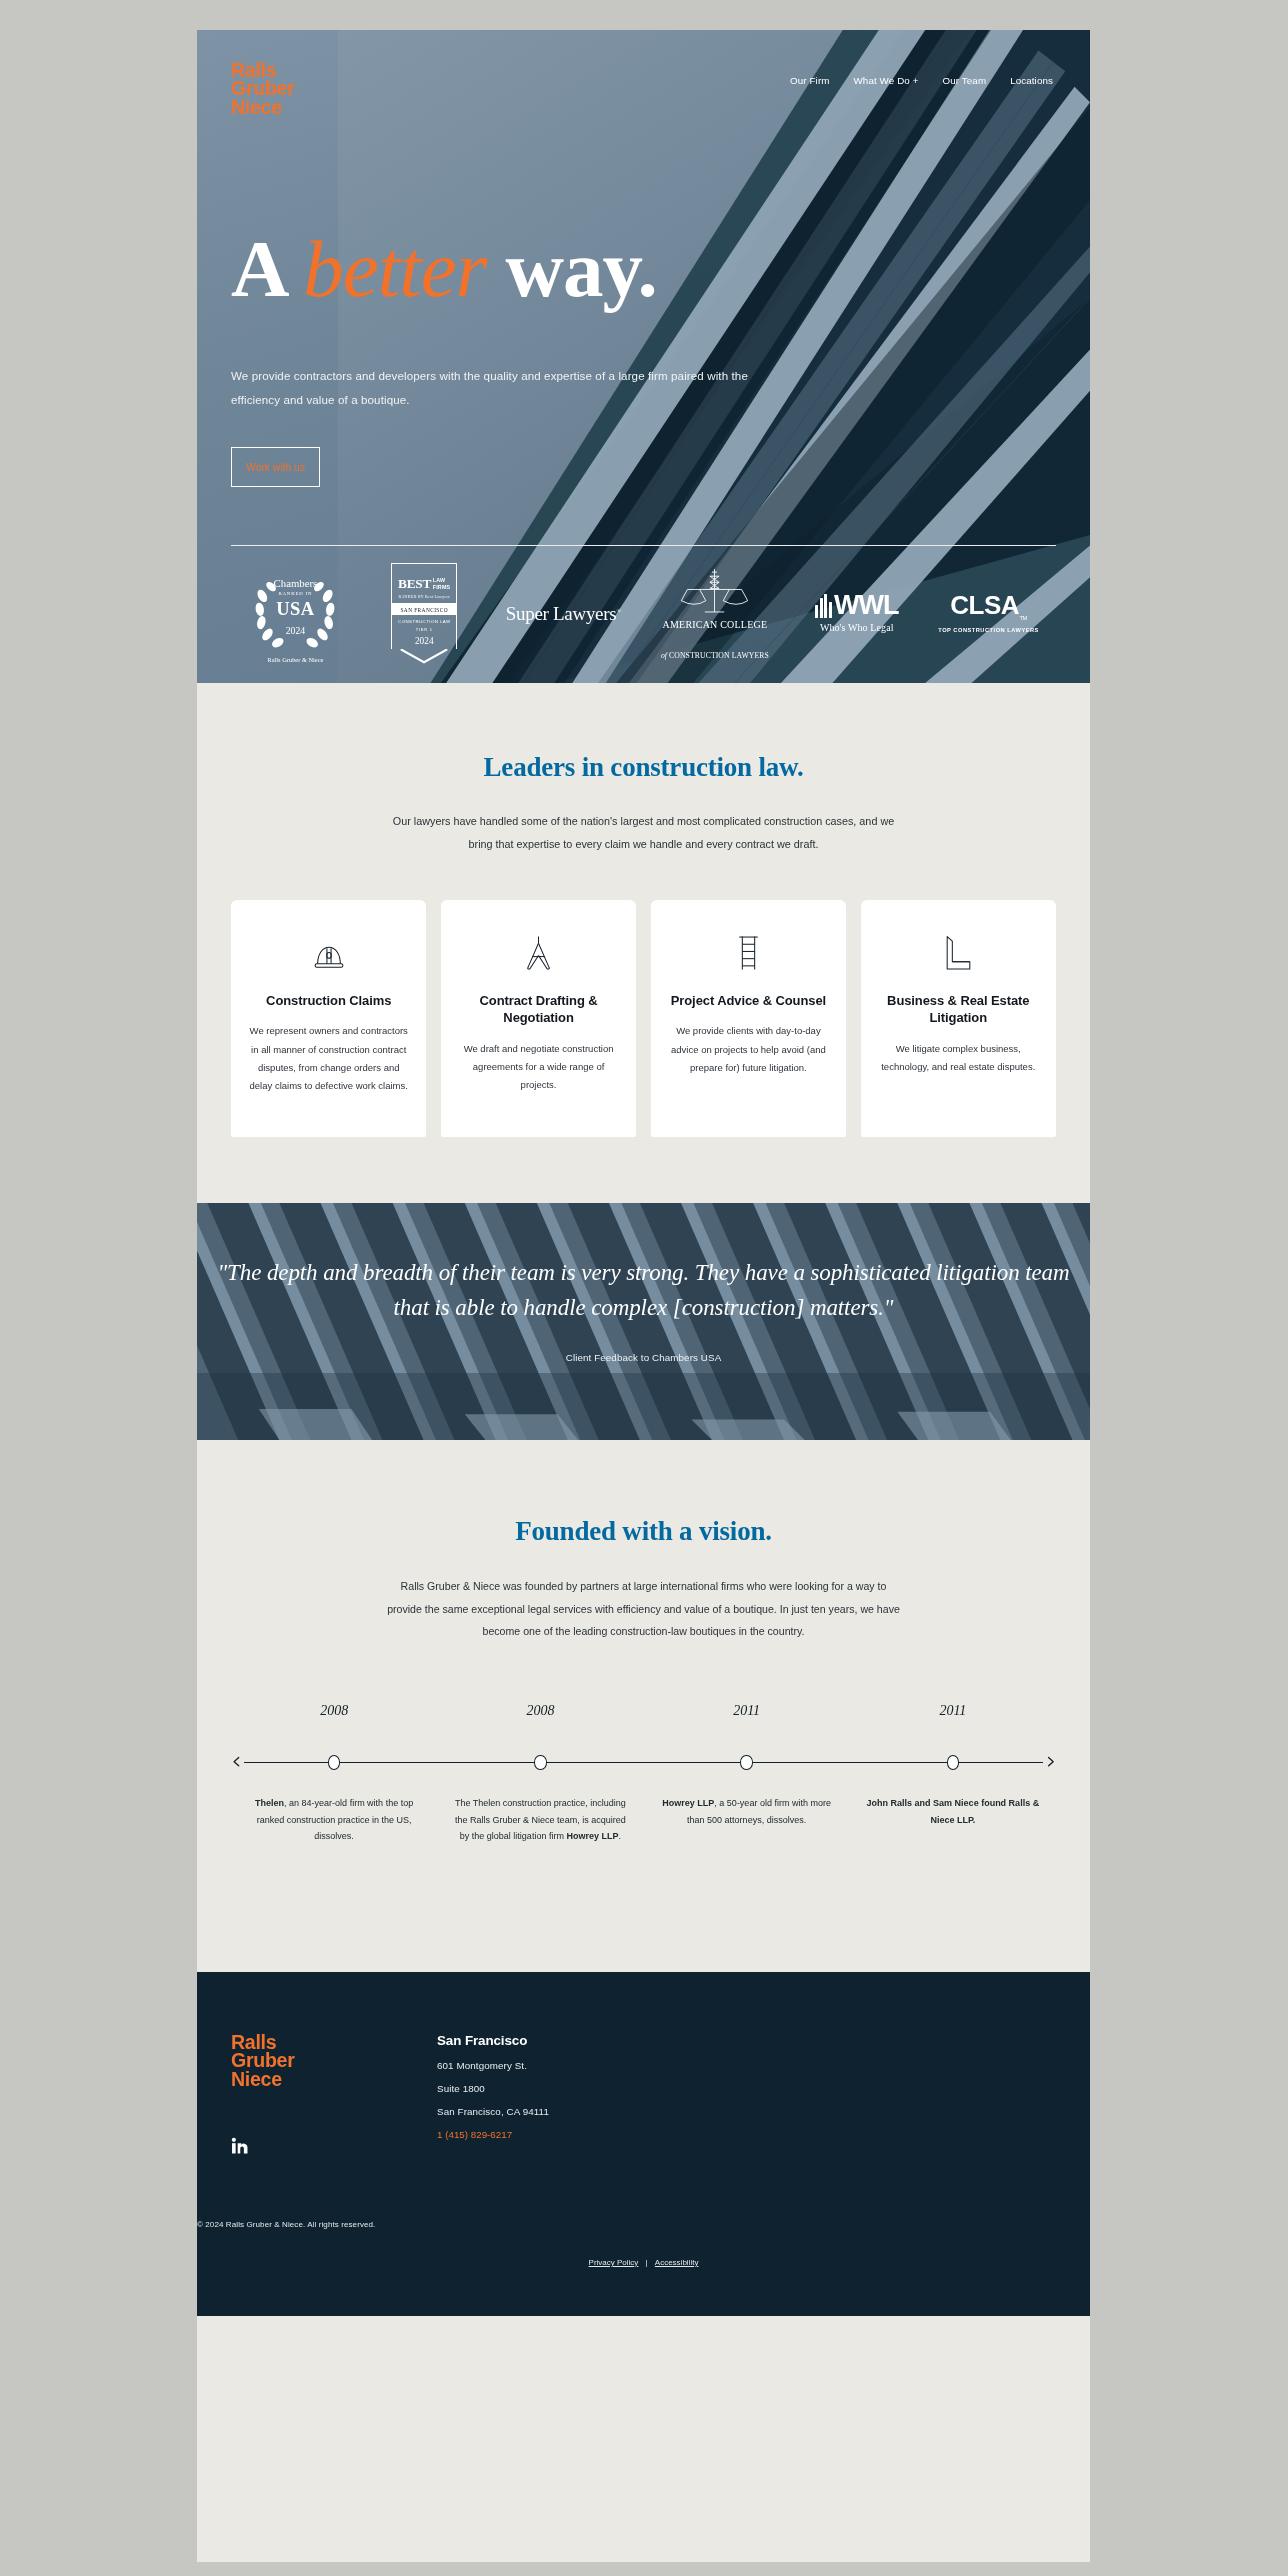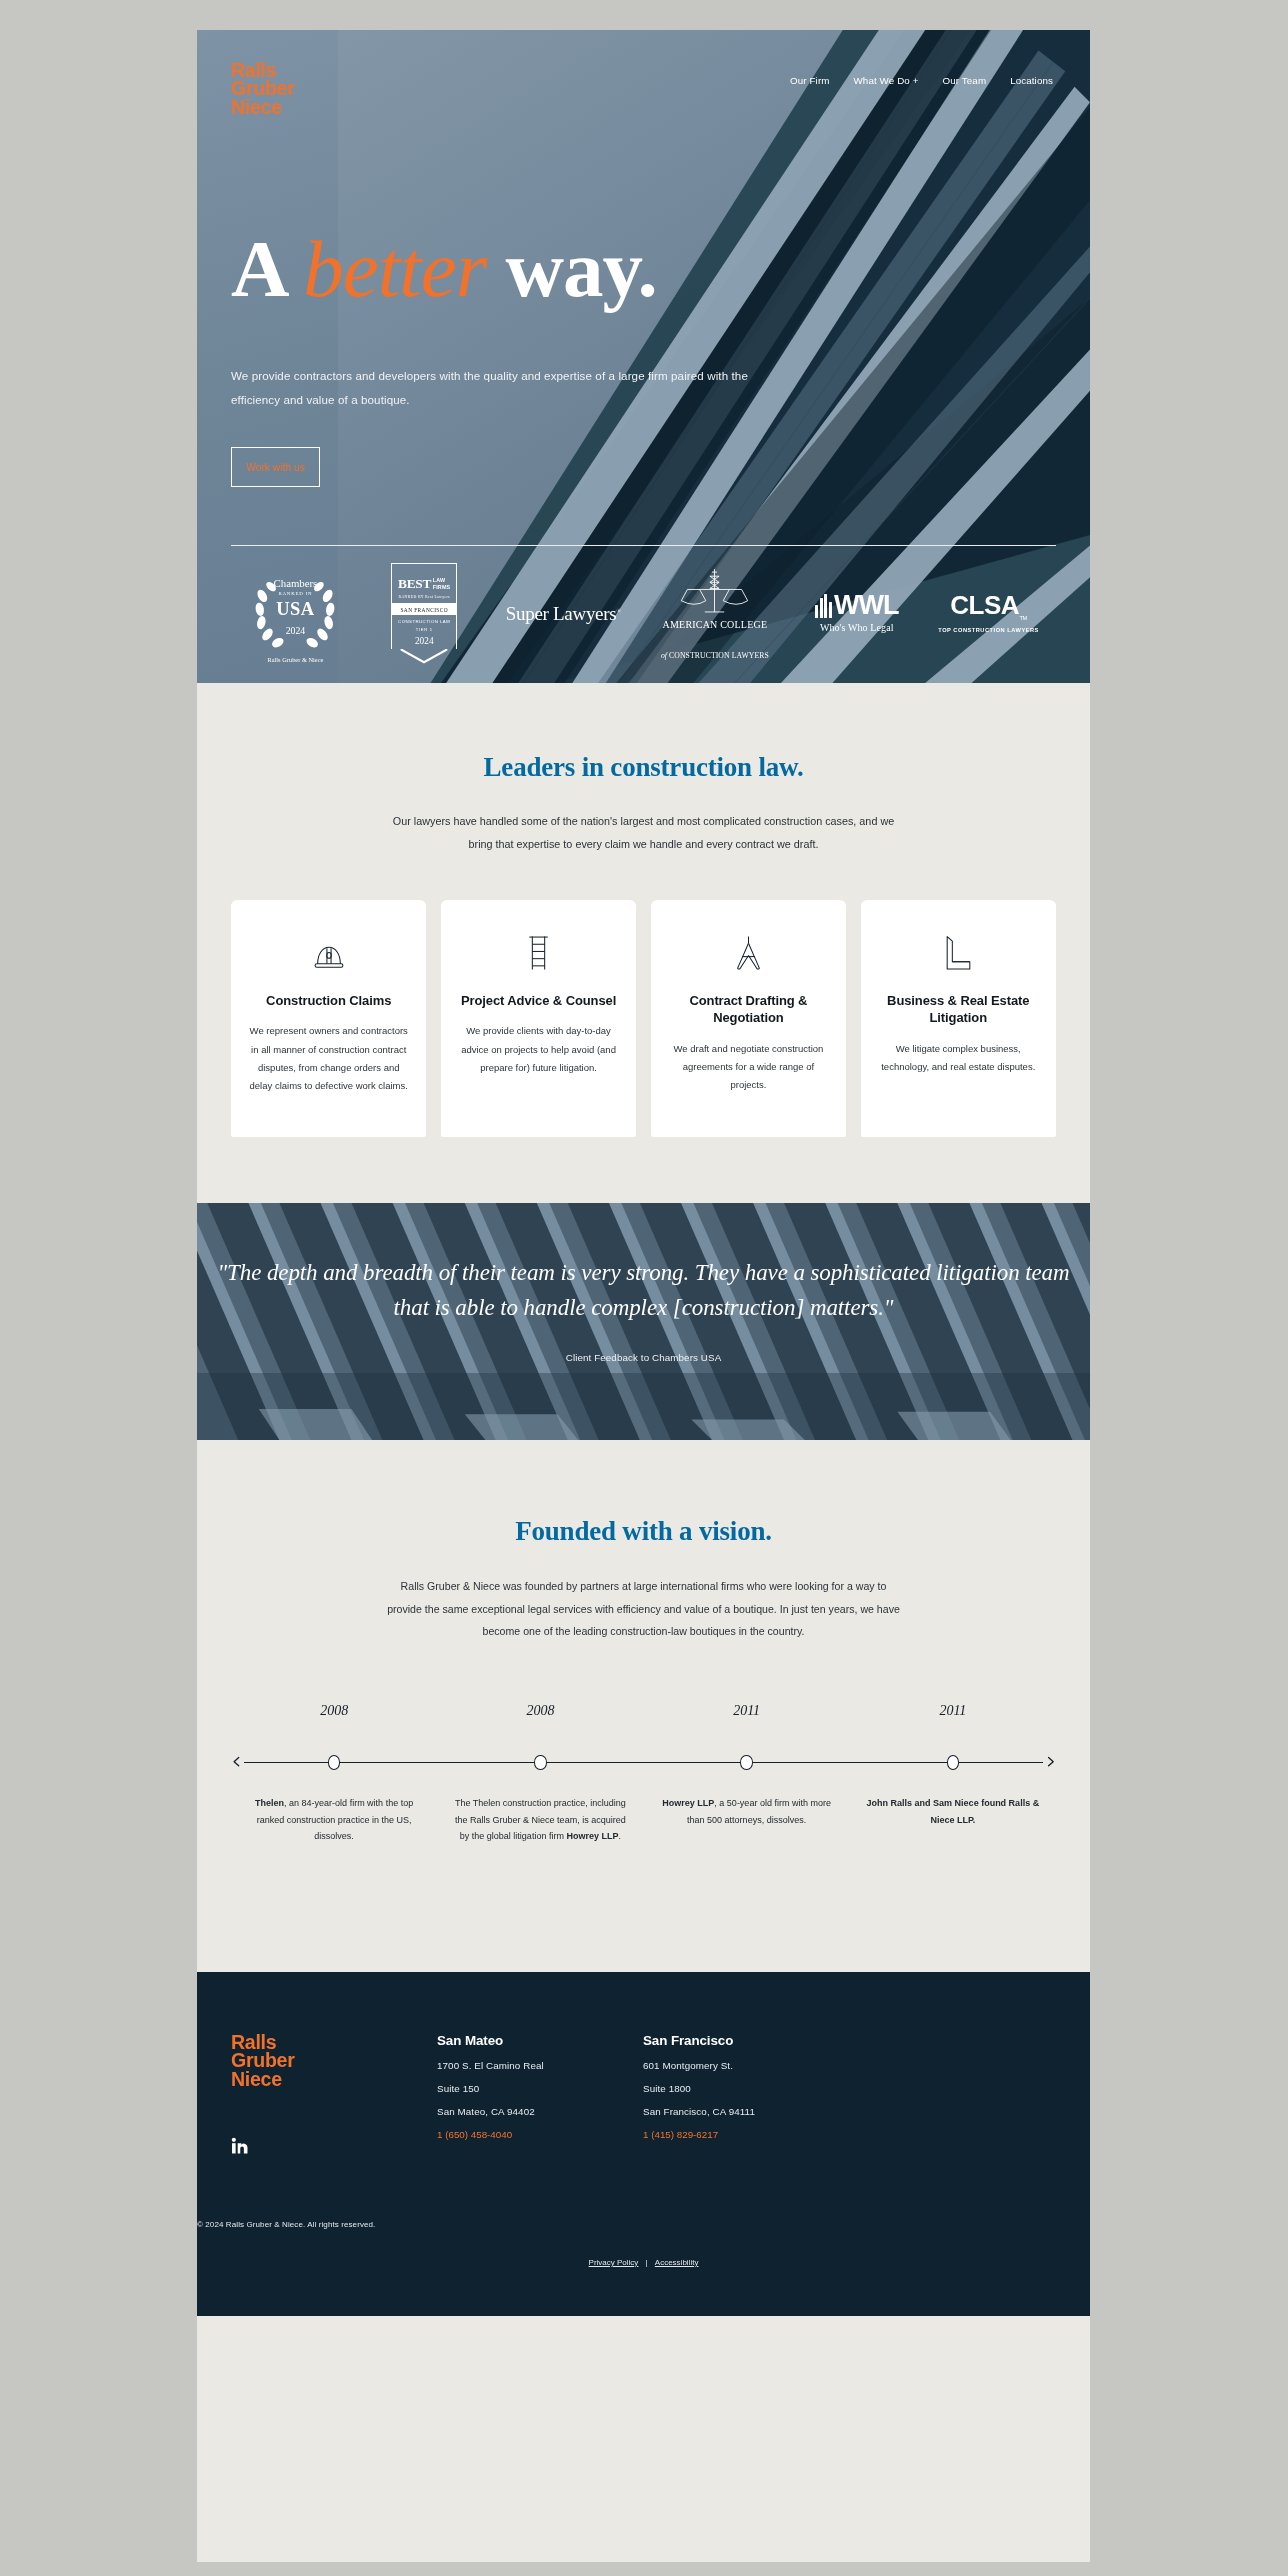--- a/index.html
+++ b/index.html
@@ -336,45 +336,45 @@
             <path d="M27,12 L27,42 M35,12 L35,42"></path>
             <ellipse cx="31" cy="26" rx="4.4" ry="5.6"></ellipse>
           </svg>
         </div>
         <h3 class="card-h">Construction Claims</h3>
         <p class="card-p">We represent owners and contractors in all manner of construction contract disputes, from change orders and delay claims to defective work claims.</p>
       </div>
 
       <div class="card">
         <div class="card-ico">
+          <svg width="29" height="36" viewBox="0 0 56 70" fill="none" stroke="#15202a" stroke-width="2">
+            <path d="M28,3 L28,16"></path>
+            <path d="M28,16 L8,62 Q5,67 11,66 L28,40"></path>
+            <path d="M28,16 L48,62 Q51,67 45,66 L28,40"></path>
+            <line x1="16" y1="42" x2="40" y2="42"></line>
+          </svg>
+        </div>
+        <h3 class="card-h">Contract Drafting &amp; Negotiation</h3>
+        <p class="card-p">We draft and negotiate construction agreements for a wide range of projects.</p>
+      </div>
+
+      <div class="card">
+        <div class="card-ico">
           <svg width="23" height="36" viewBox="0 0 44 70" fill="none" stroke="#15202a" stroke-width="2">
             <line x1="10" y1="3" x2="10" y2="67"></line>
               <line x1="34" y1="3" x2="34" y2="67"></line>
             <line x1="4" y1="4" x2="40" y2="4"></line>
             <line x1="10" y1="18" x2="34" y2="18"></line>
               <line x1="10" y1="32" x2="34" y2="32"></line>
             <line x1="10" y1="46" x2="34" y2="46"></line>
               <line x1="10" y1="60" x2="34" y2="60"></line>
           </svg>
         </div>
         <h3 class="card-h">Project Advice &amp; Counsel</h3>
         <p class="card-p">We provide clients with day-to-day advice on projects to help avoid (and prepare for) future litigation.</p>
-      </div>
-
-      <div class="card">
-        <div class="card-ico">
-          <svg width="29" height="36" viewBox="0 0 56 70" fill="none" stroke="#15202a" stroke-width="2">
-            <path d="M28,3 L28,16"></path>
-            <path d="M28,16 L8,62 Q5,67 11,66 L28,40"></path>
-            <path d="M28,16 L48,62 Q51,67 45,66 L28,40"></path>
-            <line x1="16" y1="42" x2="40" y2="42"></line>
-          </svg>
-        </div>
-        <h3 class="card-h">Contract Drafting &amp; Negotiation</h3>
-        <p class="card-p">We draft and negotiate construction agreements for a wide range of projects.</p>
       </div>
 
       <div class="card">
         <div class="card-ico">
           <svg width="27" height="36" viewBox="0 0 52 70" fill="none" stroke="#15202a" stroke-width="2" stroke-linejoin="round">
             <path d="M4,3 L14,12 L14,52 L48,52 L48,66 L4,66 Z"></path>
             <path d="M14,52 L48,52"></path>
           </svg>
         </div>
         <h3 class="card-h">Business &amp; Real Estate Litigation</h3>
@@ -493,27 +493,20 @@
         </div>
         <a href="#" class="f-li">
           <svg width="17.5" height="17.5" viewBox="0 0 34 34">
             <rect x="2" y="12" width="7" height="20" fill="#fff"></rect>
             <circle cx="5.5" cy="5.5" r="4" fill="#fff"></circle>
             <path d="M13,12 h7 v3 a7,7 0 0 1 12,5 v12 h-7 v-10 a3.5,3.5 0 0 0 -7,0 v10 h-5 z" fill="#fff"></path>
           </svg>
         </a>
       </div>
 
-      <div class="f-loc">
-        <h4>San Mateo</h4>
-        <p>1700 S. El Camino Real</p>
-        <p>Suite 150</p>
-        <p>San Mateo, CA 94402</p>
-        <a href="#">1 (650) 458-4040</a>
-      </div>
 
       <div class="f-loc">
         <h4>San Francisco</h4>
         <p>601 Montgomery St.</p>
         <p> Suite 1800</p>
         <p>San Francisco, CA 94111</p>
         <a href="#">1 (415) 829-6217</a>
       </div>
     </div>
 

